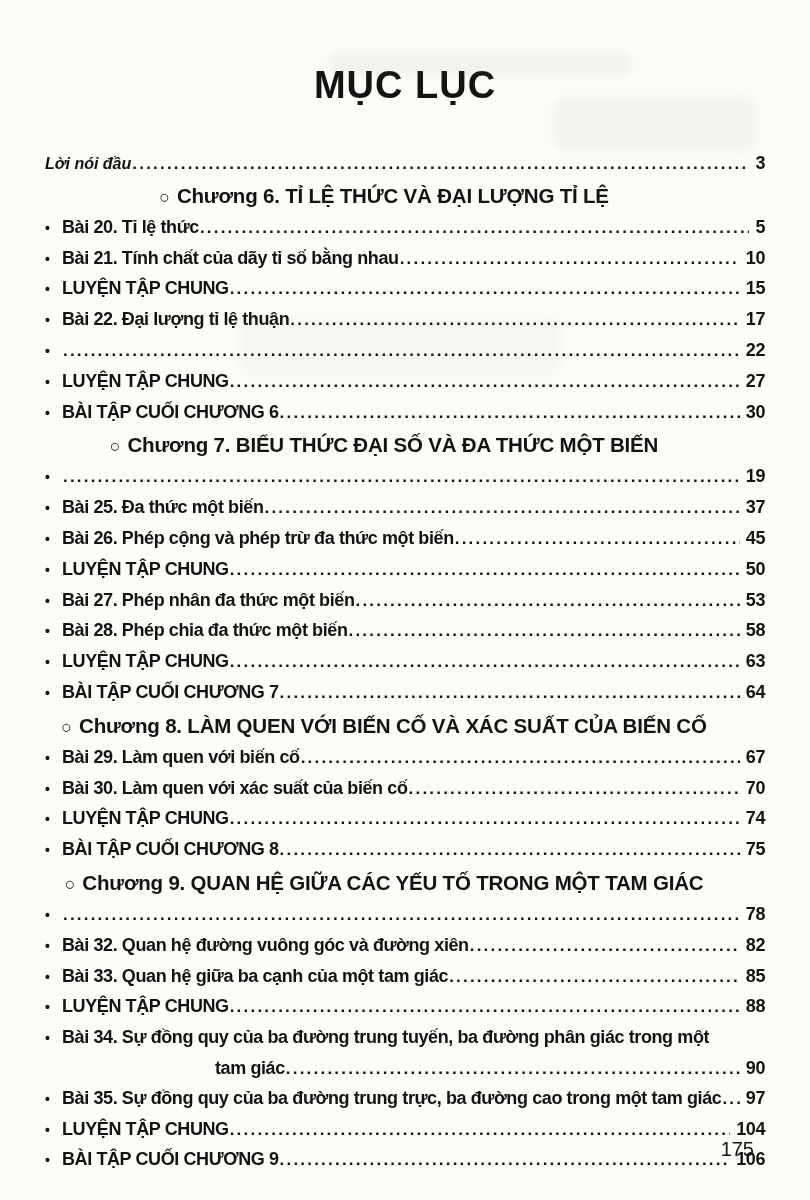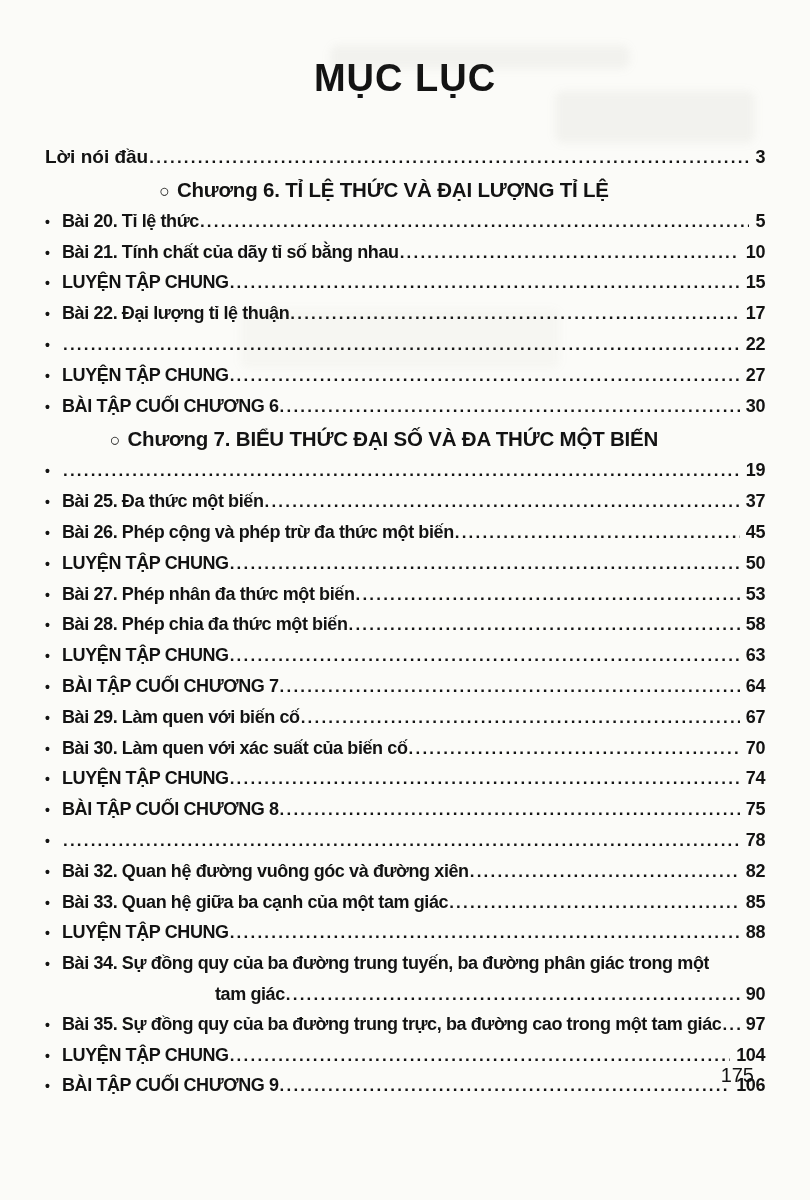--- a/index.html
+++ b/index.html
@@ -13,21 +13,21 @@
   }
   .page{padding:0 45px;position:relative;}
 
   
   .smudge{position:absolute;filter:blur(4px);background:rgba(125,122,110,0.07);border-radius:8px;}
   .s1{left:330px;top:36px;width:300px;height:24px;}
   .s2{left:555px;top:82px;width:200px;height:52px;}
   .s3{left:240px;top:300px;width:320px;height:60px;background:rgba(125,122,110,0.04);}
 
   .doc-title{
-    margin:9px;padding-top:48px;
+    margin:16px;padding-top:48px;
     text-align:center;
     font-size:38px;font-weight:bold;
     letter-spacing:1px;
   }
 
   .toc{margin-top:42px;}
 
   .row{
     display:flex;align-items:baseline;
     line-height:29.8px;
@@ -36,21 +36,21 @@
   }
   .bullet{flex:none;width:17px;font-size:14px;}
   .entry-label{flex:0 1 auto;min-width:0;overflow:hidden;}
   .dots{flex:1 1 0;overflow:hidden;white-space:nowrap;margin:0 1px;}
   .dots::after{
     content:"..........................................................................................................................................................................................................................";
     letter-spacing:2.2px;font-size:17px;font-weight:bold;
   }
   .pagenum{flex:none;text-align:right;margin-left:5px;}
 
-  .preface-row .entry-label{font-size:19px;letter-spacing:0;}
+  .preface-row .entry-label{font-style:italic;font-size:16px;letter-spacing:0;}
   .preface-row .bullet{width:0;}
 
   .chapter-heading{
     text-align:center;
     font-size:20.5px;font-weight:bold;letter-spacing:-0.2px;
     line-height:31px;
     padding-right:42px;
     margin-top:1px;
     white-space:nowrap;
   }
@@ -177,20 +177,23 @@
   </div>
             <div class="row">
     <span class="bullet">•</span>
     <span class="entry-label">BÀI TẬP CUỐI CHƯƠNG 7</span>
     <span class="dots"></span>
     <span class="pagenum">64</span>
   </div>
           </div>
   </section>
         <section>
+    <div class="chapter-heading">
+      <span class="marker">○</span><span>Chương 8. LÀM QUEN VỚI BIẾN CỐ VÀ XÁC SUẤT CỦA BIẾN CỐ</span>
+    </div>
     <div>
             <div class="row">
     <span class="bullet">•</span>
     <span class="entry-label">Bài 29. Làm quen với biến cố</span>
     <span class="dots"></span>
     <span class="pagenum">67</span>
   </div>
             <div class="row">
     <span class="bullet">•</span>
     <span class="entry-label">Bài 30. Làm quen với xác suất của biến cố</span>
@@ -205,20 +208,23 @@
   </div>
             <div class="row">
     <span class="bullet">•</span>
     <span class="entry-label">BÀI TẬP CUỐI CHƯƠNG 8</span>
     <span class="dots"></span>
     <span class="pagenum">75</span>
   </div>
           </div>
   </section>
         <section>
+    <div class="chapter-heading">
+      <span class="marker">○</span><span>Chương 9. QUAN HỆ GIỮA CÁC YẾU TỐ TRONG MỘT TAM GIÁC</span>
+    </div>
     <div>
             <div class="row">
     <span class="bullet">•</span>
     <span class="dots"></span>
     <span class="pagenum">78</span>
   </div>
             <div class="row">
     <span class="bullet">•</span>
     <span class="entry-label">Bài 32. Quan hệ đường vuông góc và đường xiên</span>
     <span class="dots"></span>

